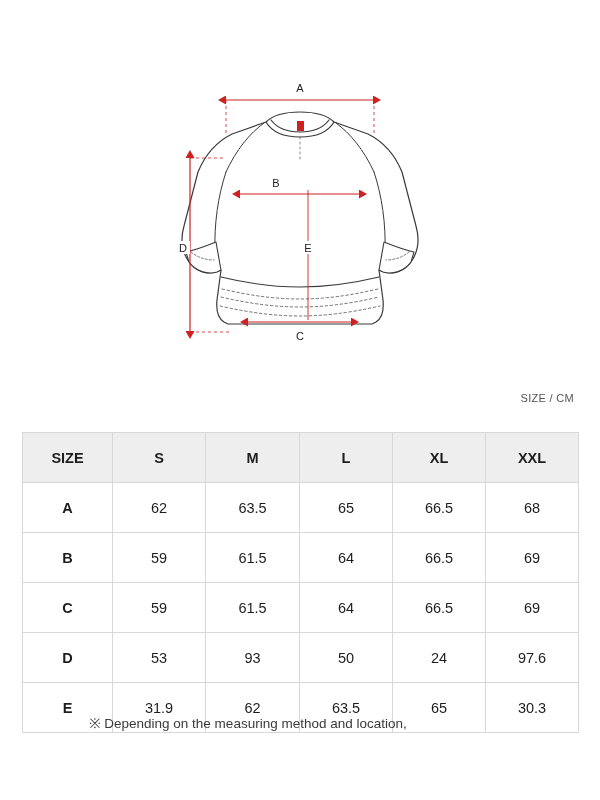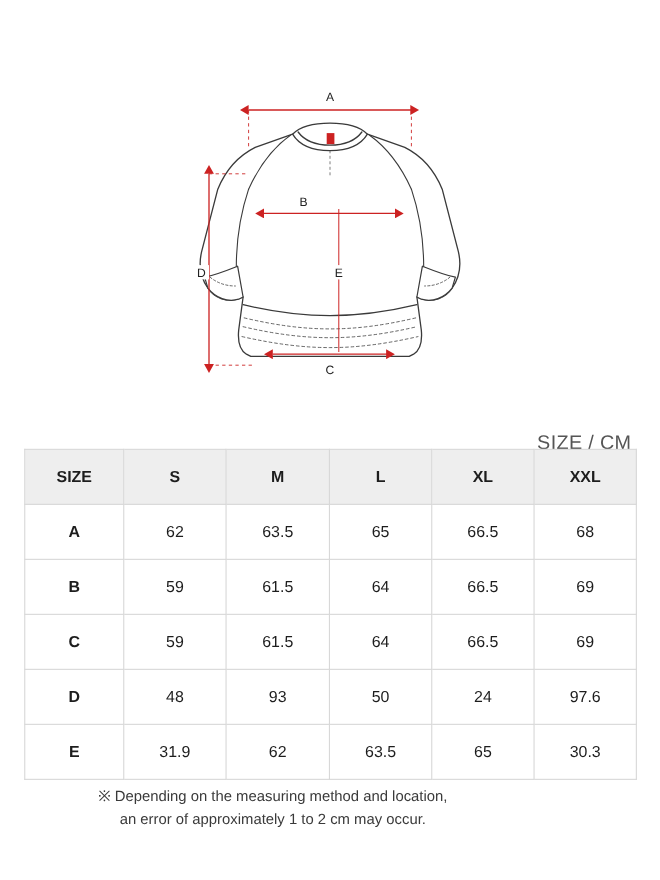--- a/index.html
+++ b/index.html
@@ -29,29 +29,29 @@
   }
   .diagram svg {
     display: block;
   }
 
   
   .size-unit {
     position: absolute;
     top: 392px;
     right: 26px;
-    font-size: 18px;
+    font-size: 11px;
     color: #555555;
     letter-spacing: 0.3px;
   }
 
   
   .table-wrap {
     position: absolute;
-    top: 408px;
+    top: 432px;
     left: 22px;
     width: 556px;
   }
   table.size-table {
     border-collapse: collapse;
     width: 556px;
     table-layout: fixed;
   }
   table.size-table th,
   table.size-table td {
@@ -242,36 +242,35 @@
         <tr>
           <td class="row-head">C</td>
           <td>59</td>
           <td>61.5</td>
           <td>64</td>
           <td>66.5</td>
           <td>69</td>
         </tr>
         <tr>
           <td class="row-head">D</td>
-          <td>48</td>
+          <td>53</td>
           <td>93</td>
           <td>50</td>
           <td>24</td>
           <td>97.6</td>
         </tr>
         <tr>
           <td class="row-head">E</td>
           <td>31.9</td>
           <td>62</td>
           <td>63.5</td>
           <td>65</td>
           <td>30.3</td>
         </tr>
       </tbody>
     </table>
   </div>
 
   <div class="footnote">
     <div>※ Depending on the measuring method and location,</div>
-    <div>an error of approximately 1 to 2 cm may occur.</div>
   </div>
 
 </div>
 
 </body></html>

